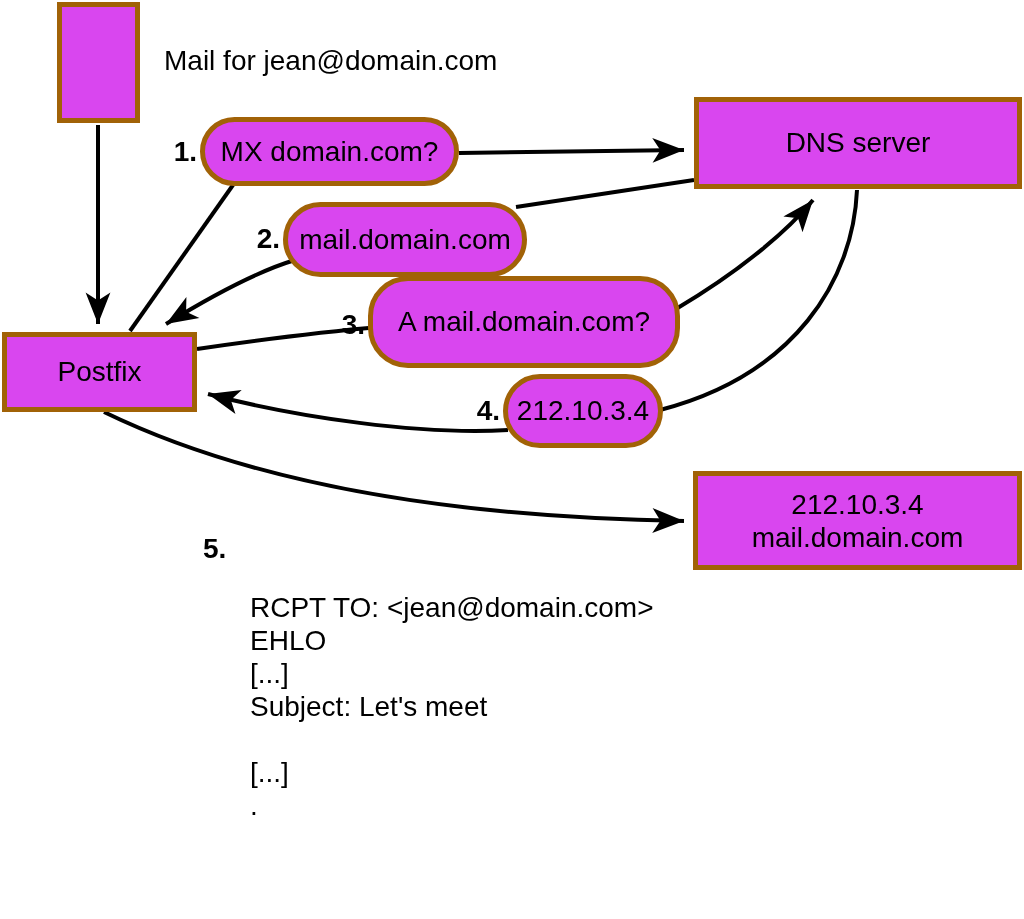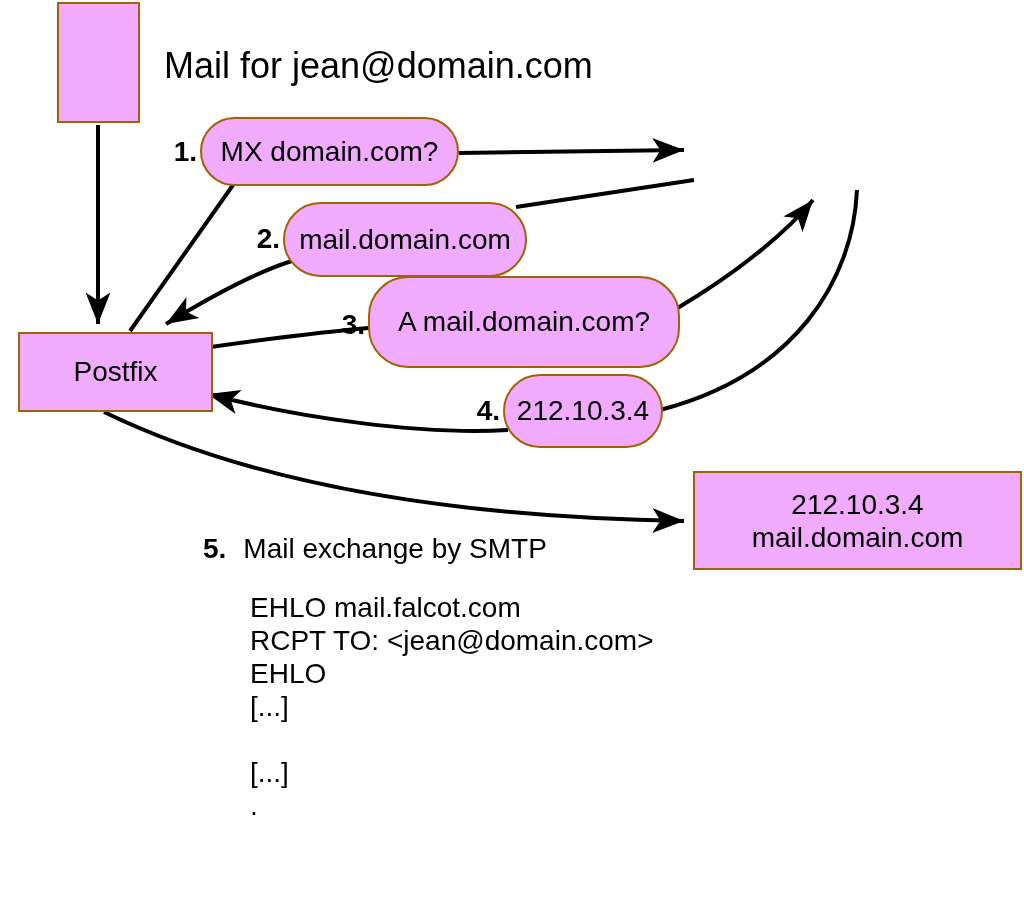--- a/index.html
+++ b/index.html
@@ -2,31 +2,31 @@
 <html><head>
 <meta charset="utf-8">
 <style>
   html,body{margin:0;padding:0;background:#fff;}
   .canvas{
     position:relative;width:1024px;height:919px;background:#fff;
     font-family:"Liberation Sans",sans-serif;color:#000;overflow:hidden;
   }
   svg.connectors{position:absolute;left:0;top:0;z-index:1;}
   .box{
-    position:absolute;background:#f0abfc;border:2px solid #a16207;box-sizing:border-box;
+    position:absolute;background:#d946ef;border:5px solid #a16207;box-sizing:border-box;
     display:flex;align-items:center;justify-content:center;
     font-size:28px;z-index:2;text-align:center;
   }
   .pill{border-radius:40px;}
   .col{flex-direction:column;line-height:33px;}
   .num{
     position:absolute;font-size:28px;font-weight:bold;z-index:3;
     width:34px;text-align:right;line-height:33px;
   }
-  .title{position:absolute;left:164px;top:45px;font-size:36px;z-index:3;}
+  .title{position:absolute;left:164px;top:45px;font-size:28px;z-index:3;}
   .step5{position:absolute;left:203px;top:533px;font-size:28px;z-index:3;display:flex;}
   .step5 .n{font-weight:bold;margin-right:17px;}
   .smtp{position:absolute;left:250px;top:592px;font-size:28px;z-index:3;}
   .smtp-line{min-height:33px;line-height:32.5px;white-space:pre;}
 </style>
 </head>
 <body>
 
 <div class="canvas">
 
@@ -68,38 +68,40 @@
   <div class="box pill" style="left:368px;top:276px;width:312px;height:92px;text-align:center;">
     <span>A mail.domain.com?</span>
   </div>
   <div class="num" style="left:331px;top:308px;">3.</div>
 
   <div class="box pill" style="left:503px;top:374px;width:160px;height:74px;">
     <span>212.10.3.4</span>
   </div>
   <div class="num" style="left:466px;top:394px;">4.</div>
 
-  <div class="box" style="left:18px;top:332px;width:195px;height:80px;text-align:right;">
+  <div class="box" style="left:2px;top:332px;width:195px;height:80px;text-align:right;">
     <span>Postfix</span>
   </div>
 
+  <div class="box" style="left:694px;top:97px;width:328px;height:92px;">
+    <span>DNS server</span>
+  </div>
 
   <div class="box col" style="left:693px;top:471px;width:329px;height:99px;">
     <div>212.10.3.4</div>
     <div>mail.domain.com</div>
   </div>
 
   <div class="step5">
     <span class="n">5.</span>
-    <span>Mail exchange by SMTP</span>
   </div>
 
   <div class="smtp">
-    <div class="smtp-line">EHLO mail.falcot.com</div>
     <div class="smtp-line">RCPT TO: &lt;jean@domain.com&gt;</div>
     <div class="smtp-line">EHLO</div>
     <div class="smtp-line">[...]</div>
+    <div class="smtp-line">Subject: Let's meet</div>
     <div class="smtp-line"></div>
     <div class="smtp-line">[...]</div>
     <div class="smtp-line">.</div>
   </div>
 
 </div>
 
 </body></html>

